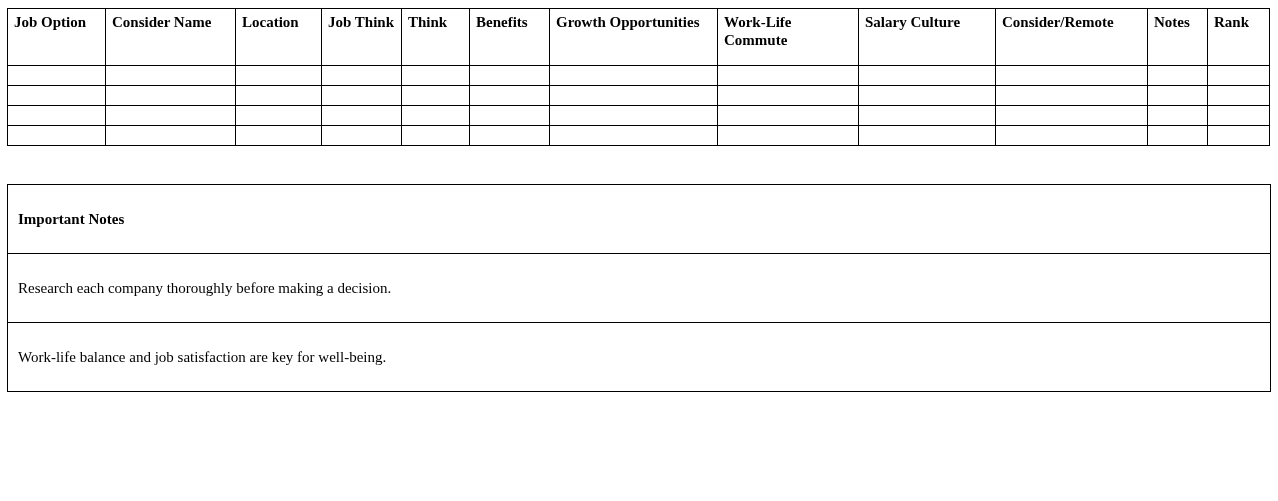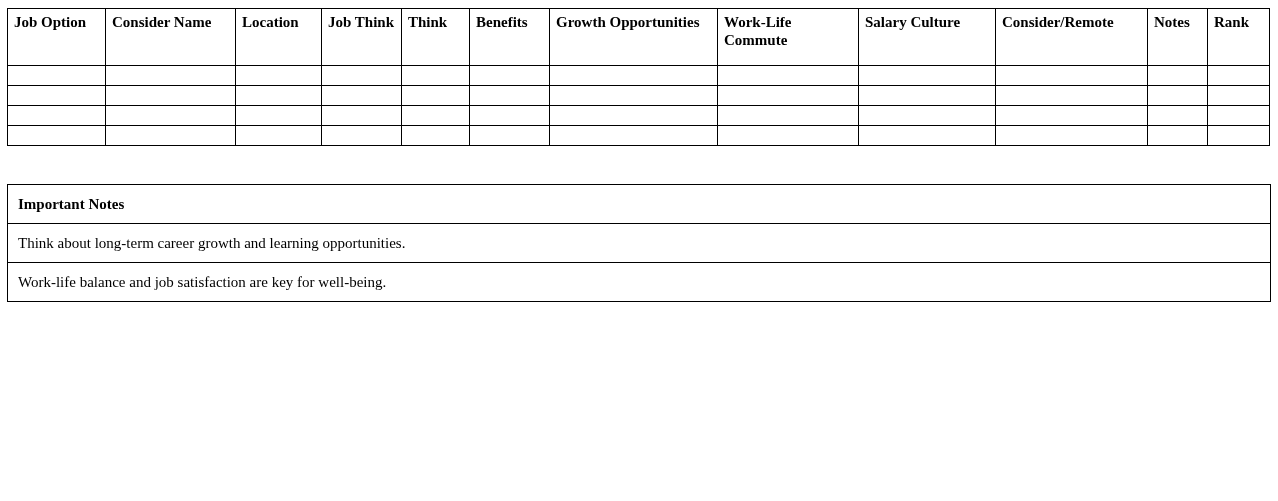--- a/index.html
+++ b/index.html
@@ -76,21 +76,21 @@
     width: 1264px;
   }
   table.notes {
     border-collapse: collapse;
     table-layout: fixed;
     width: 1264px;
     font-size: 15px;
   }
   table.notes td {
     border: 1px solid #000000;
-    padding: 6px 10px;
+    padding: 21px 10px;
     height: 26px;
     vertical-align: middle;
   }
   table.notes td.head {
     font-weight: bold;
   }
 </style>
 </head>
 <body>
 
@@ -189,21 +189,21 @@
     </table>
   </div>
 
   <div class="notes-wrap">
     <table class="notes">
       <tbody>
         <tr>
           <td class="head">Important Notes</td>
         </tr>
         <tr>
-          <td>Think about long-term career growth and learning opportunities.</td>
+          <td>Research each company thoroughly before making a decision.</td>
         </tr>
         <tr>
           <td>Work-life balance and job satisfaction are key for well-being.</td>
         </tr>
       </tbody>
     </table>
   </div>
 
 </div>
 

